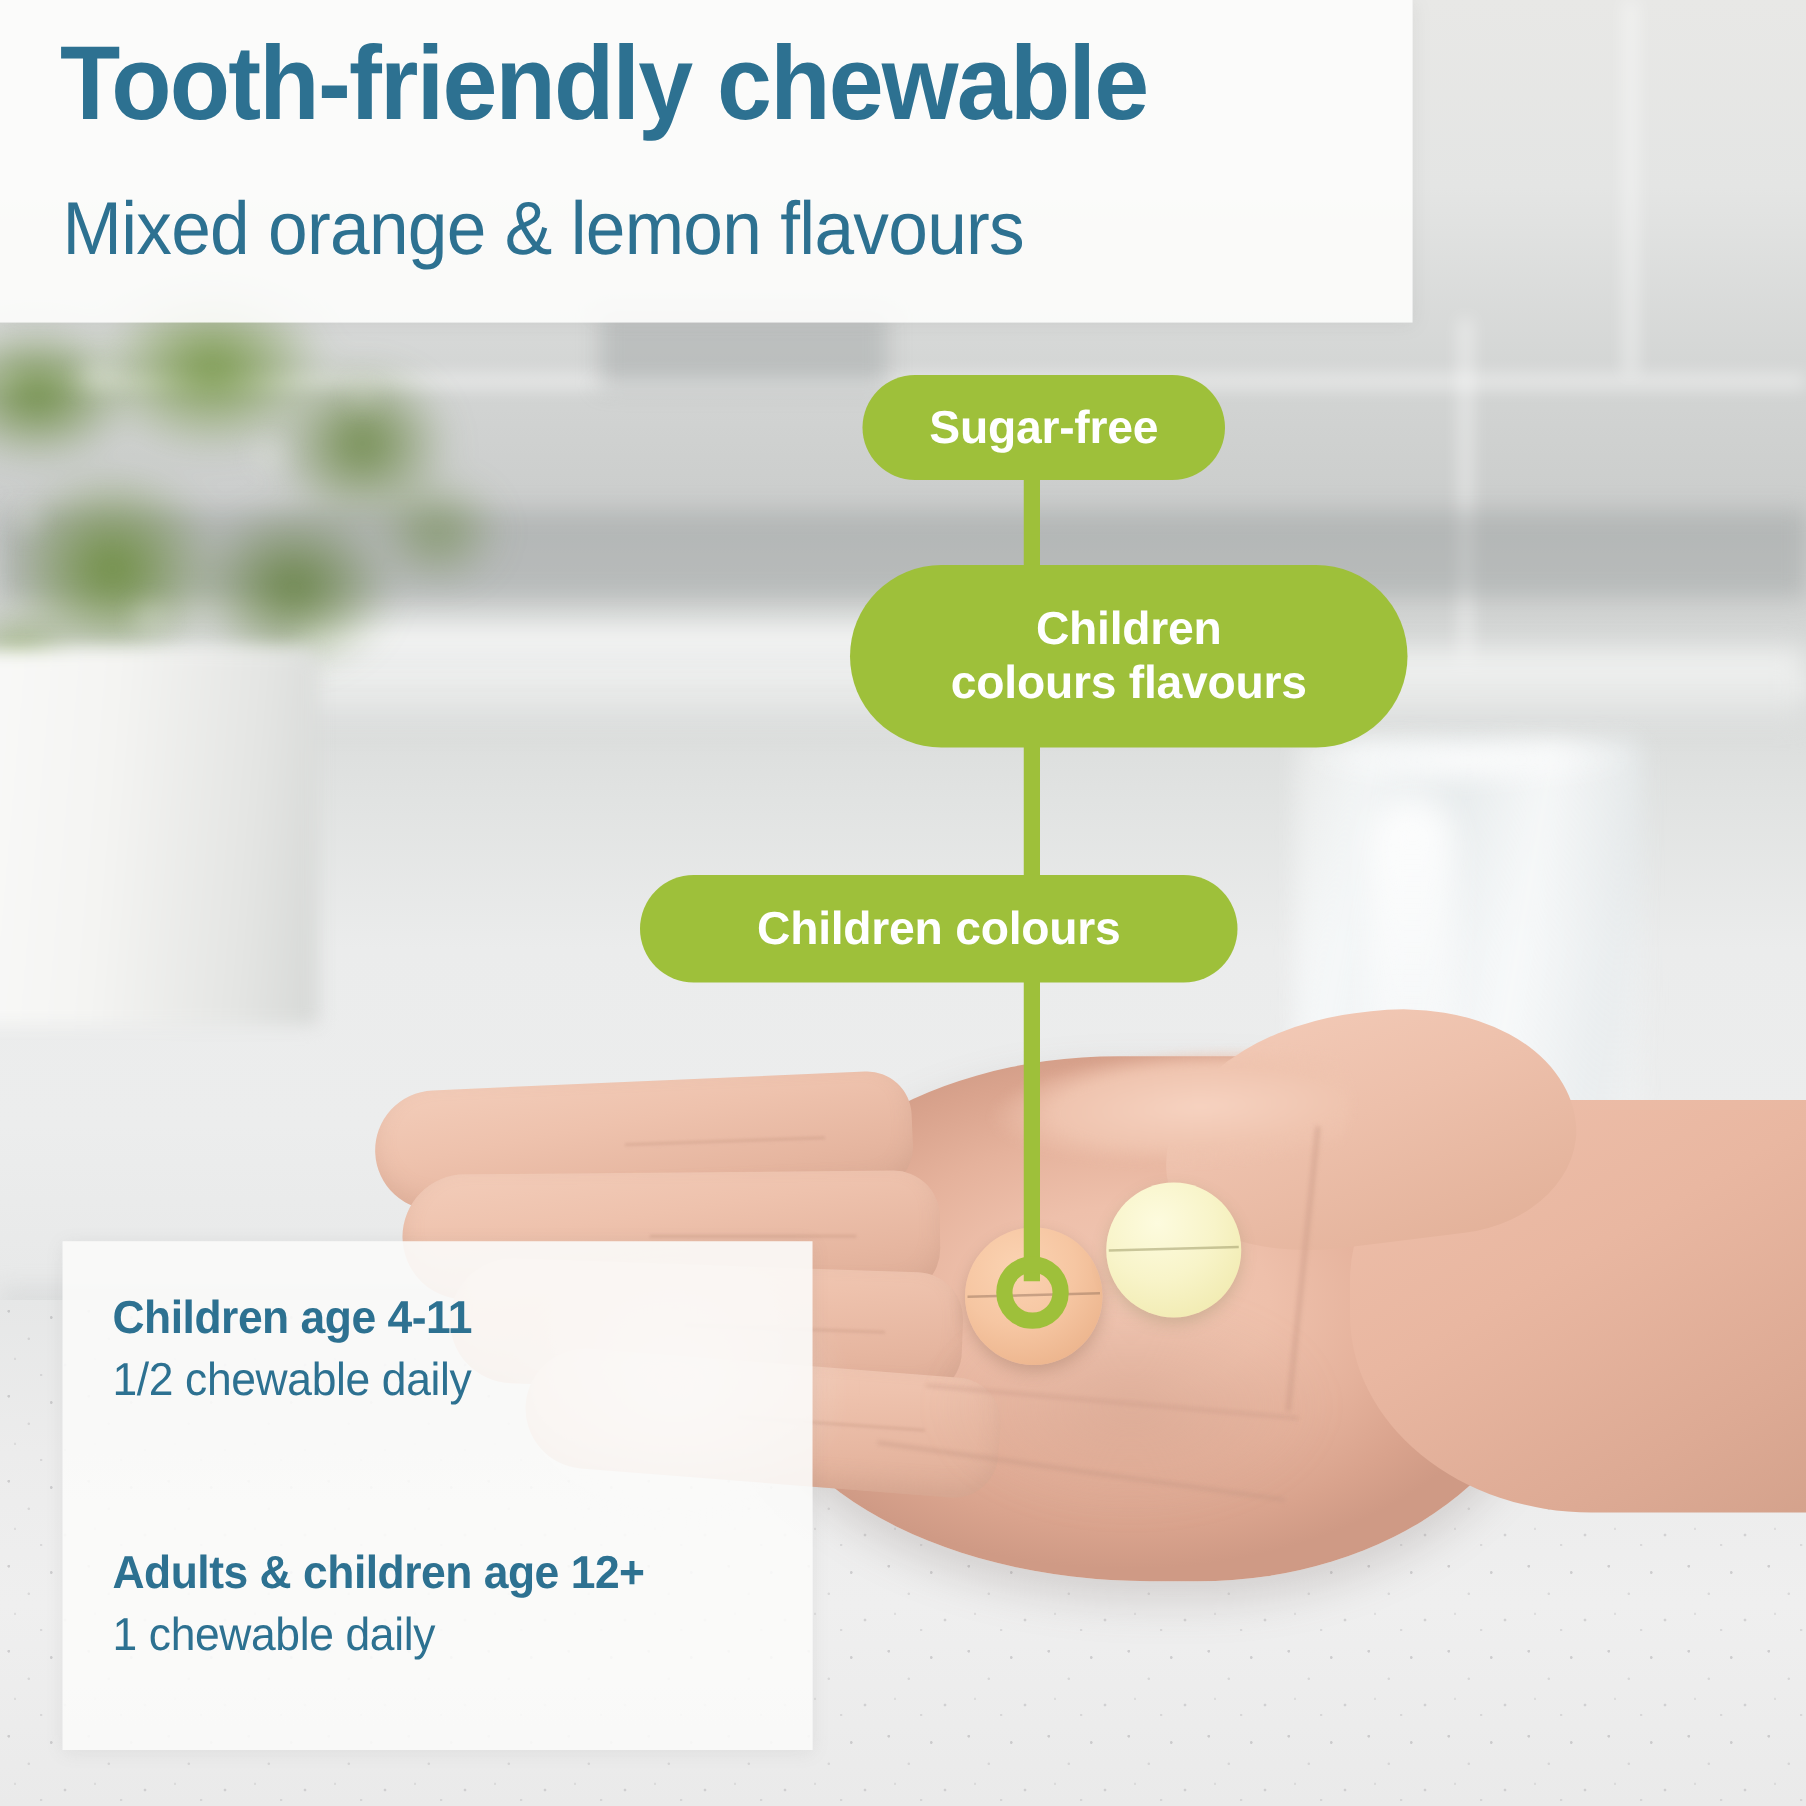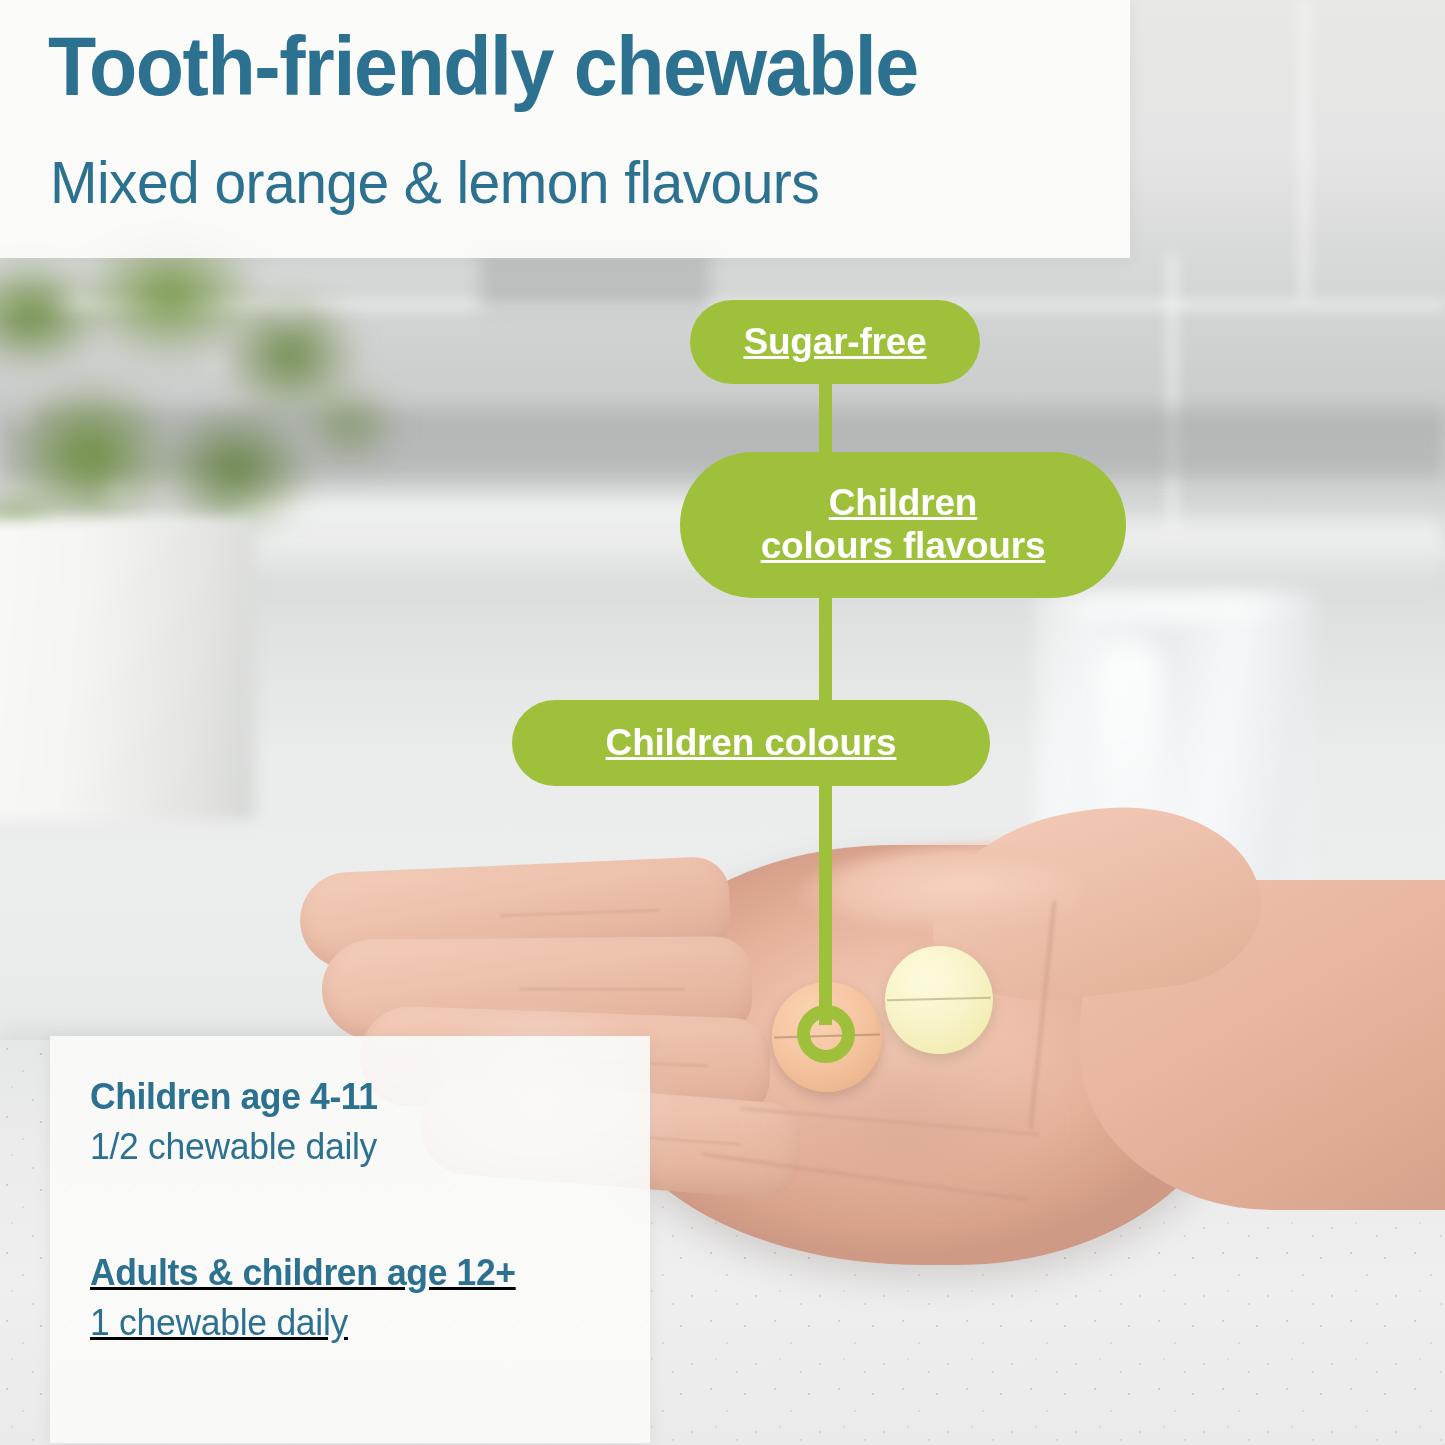--- a/index.html
+++ b/index.html
@@ -291,21 +291,20 @@
     background: #9ec03a;
     border-radius: 999px;
     display: flex;
     align-items: center;
     justify-content: center;
     color: #ffffff;
     font-weight: bold;
     text-align: center;
     line-height: 1.16;
     letter-spacing: -0.2px;
-    text-decoration: underline;
   }
   .pill-1 { left: 690px; top: 300px; width: 290px; height: 84px; font-size: 37px; }
   .pill-2 { left: 680px; top: 452px; width: 446px; height: 146px; font-size: 37px; }
   .pill-3 { left: 512px; top: 700px; width: 478px; height: 86px; font-size: 37px; }
 
   
   .header-card {
     position: absolute;
     left: 0; top: 0;
     width: 1130px; height: 258px;
@@ -335,25 +334,24 @@
     transform-origin: left center;
   }
 
   
   .dosage-card {
     position: absolute;
     left: 50px; top: 993px;
     width: 600px; height: 407px;
     background: rgba(251,251,250,0.90);
     box-shadow: 0 2px 14px rgba(120,120,120,0.12);
-    margin-top: 43px;
   }
   .dose-group { position: absolute; left: 40px; }
   .dose-g1 { top: 40px; }
-  .dose-g2 { top: 216px; text-decoration: underline; }
+  .dose-g2 { top: 244px; }
   .dose-head {
     color: #2d7191;
     font-size: 37px;
     font-weight: bold;
     letter-spacing: -0.4px;
     white-space: nowrap;
     transform: scaleX(0.96);
     transform-origin: left center;
     margin: 0 0 8px 0;
   }

